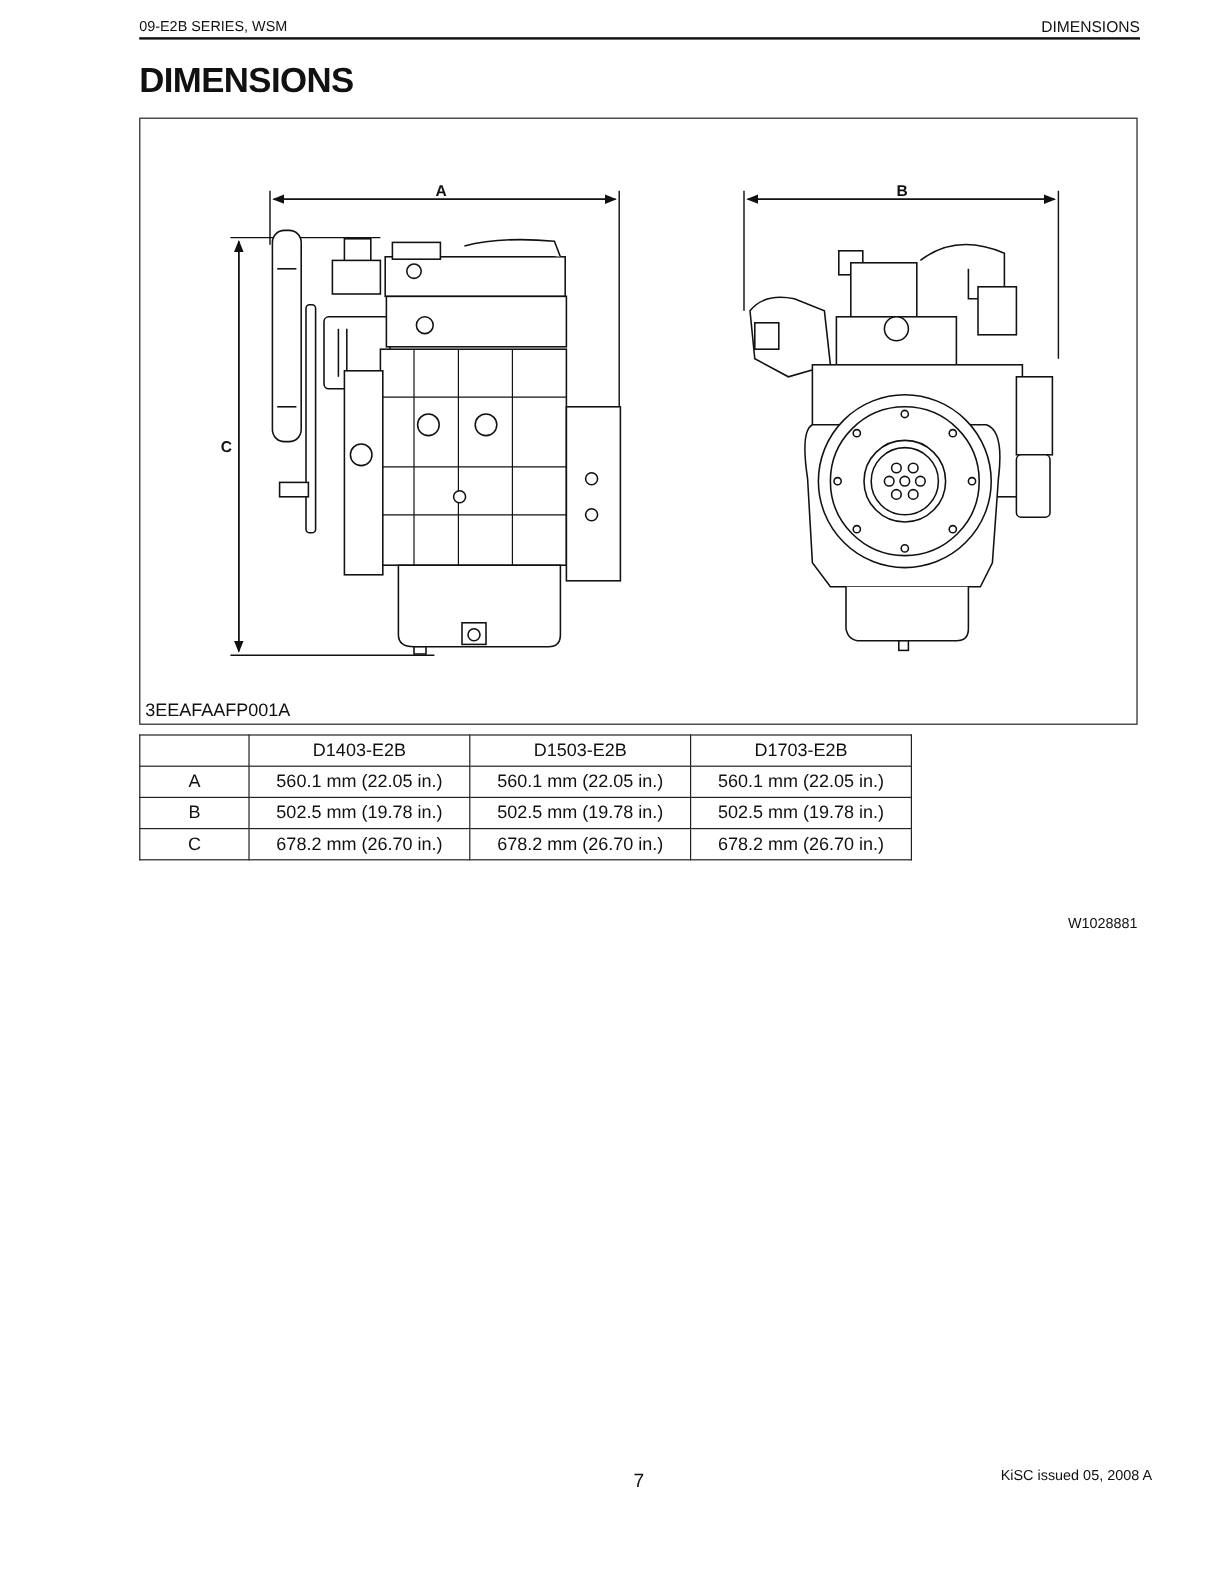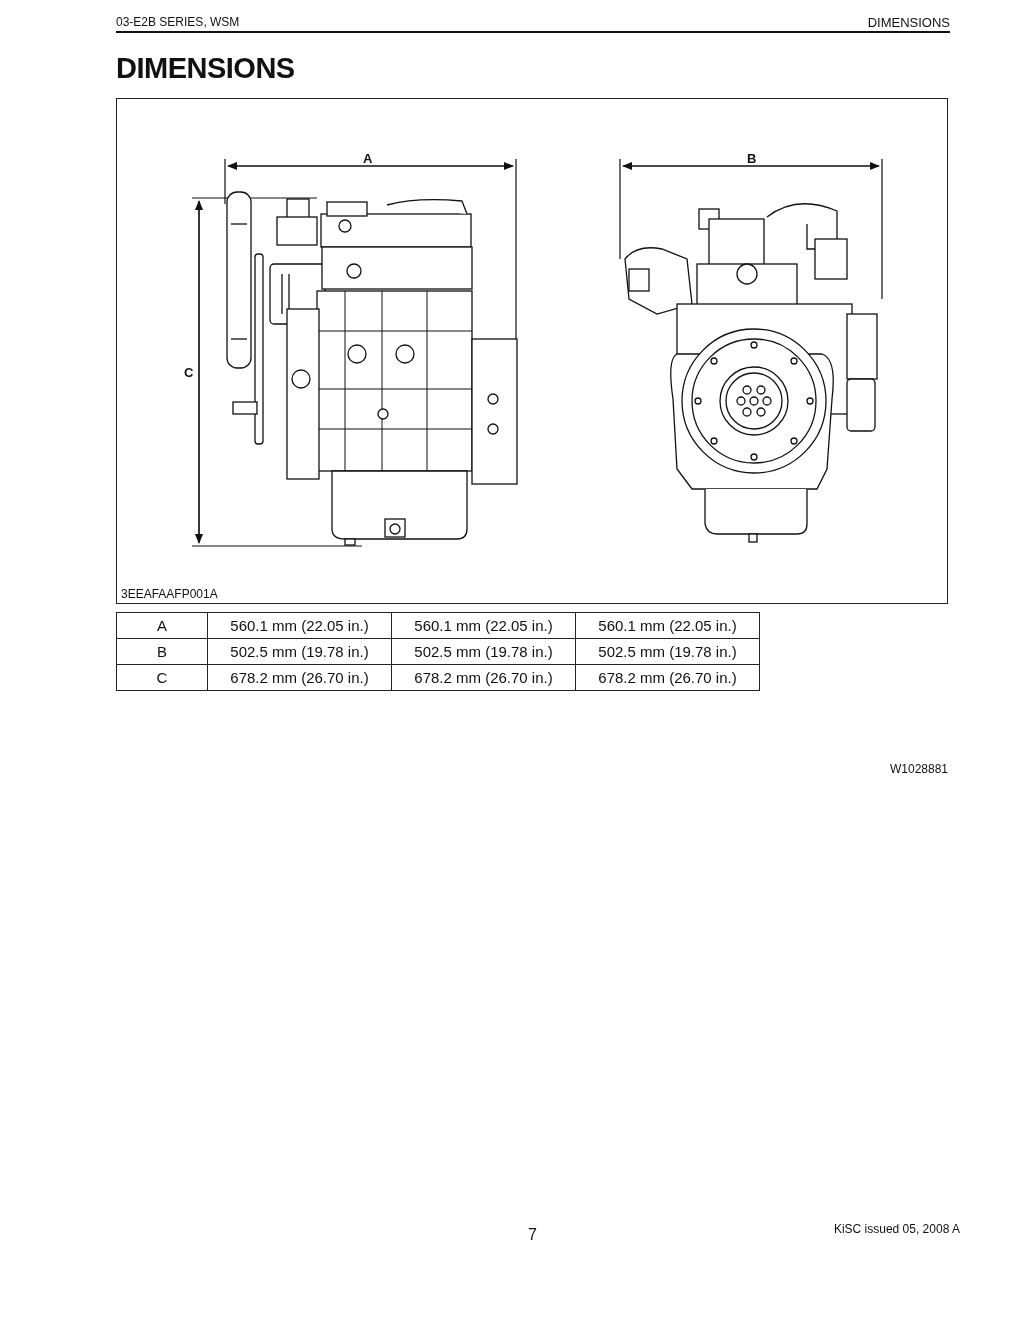--- a/index.html
+++ b/index.html
@@ -3,35 +3,35 @@
 <meta charset="utf-8">
 <style>
   html, body { margin: 0; padding: 0; background: #ffffff; }
   body { width: 1024px; height: 1326px; position: relative; font-family: "Liberation Sans", sans-serif; color: #111; overflow: hidden; }
   .hdr-left { position: absolute; left: 116px; top: 15px; font-size: 12px; }
   .hdr-right { position: absolute; right: 74px; top: 15px; font-size: 13px; }
   .hdr-rule { position: absolute; left: 116px; top: 31px; width: 834px; height: 2px; background: #111; }
   .title { position: absolute; left: 116px; top: 52px; font-size: 29px; font-weight: bold; letter-spacing: -0.5px; }
   .figure { position: absolute; left: 116px; top: 98px; width: 832px; height: 506px; border: 1.5px solid #222; box-sizing: border-box; }
   .figure svg { position: absolute; left: 0; top: 0; }
-  .fig-code { position: absolute; left: 4px; bottom: 2px; font-size: 12px; }
+  .fig-code { position: absolute; left: 4px; bottom: 2px; font-size: 15px; }
   table.dims { position: absolute; left: 116px; top: 612px; border-collapse: collapse; font-size: 15px; }
   table.dims td { border: 1.2px solid #222; height: 25px; text-align: center; padding: 0; }
   table.dims td.c0 { width: 90px; }
   table.dims td.c1 { width: 183px; }
   table.dims td.c2 { width: 183px; }
   table.dims td.c3 { width: 183px; }
   .ref { position: absolute; right: 76px; top: 762px; font-size: 12px; }
   .page-num { position: absolute; left: 528px; top: 1226px; font-size: 16px; }
   .issued { position: absolute; right: 64px; top: 1222px; font-size: 12px; }
 </style>
 </head>
 <body>
 
-<div class="hdr-left">03-E2B SERIES, WSM</div>
+<div class="hdr-left">09-E2B SERIES, WSM</div>
 <div class="hdr-right">DIMENSIONS</div>
 <div class="hdr-rule"></div>
 
 <div class="title">DIMENSIONS</div>
 
 <div class="figure">
   <svg width="832" height="506" viewBox="0 0 832 506">
     <defs>
       <marker id="arr" markerWidth="10" markerHeight="8" refX="9" refY="4" orient="auto" markerUnits="userSpaceOnUse">
         <path d="M0,0 L10,4 L0,8 Z" fill="#111"></path>
@@ -151,20 +151,26 @@
 
       <path d="M588,390 L588,425 Q590,435 600,435 L680,435 Q690,435 690,425 L690,390"></path>
       <rect x="632" y="435" width="8" height="8"></rect>
     </g>
   </svg>
   <div class="fig-code">3EEAFAAFP001A</div>
 </div>
 
 <table class="dims">
   <tbody>
+      <tr>
+    <td class="c0"></td>
+    <td class="c1">D1403-E2B</td>
+    <td class="c2">D1503-E2B</td>
+    <td class="c3">D1703-E2B</td>
+  </tr>
   <tr>
     <td class="c0">A</td>
     <td class="c1">560.1 mm (22.05 in.)</td>
     <td class="c2">560.1 mm (22.05 in.)</td>
     <td class="c3">560.1 mm (22.05 in.)</td>
   </tr>
   <tr>
     <td class="c0">B</td>
     <td class="c1">502.5 mm (19.78 in.)</td>
     <td class="c2">502.5 mm (19.78 in.)</td>

